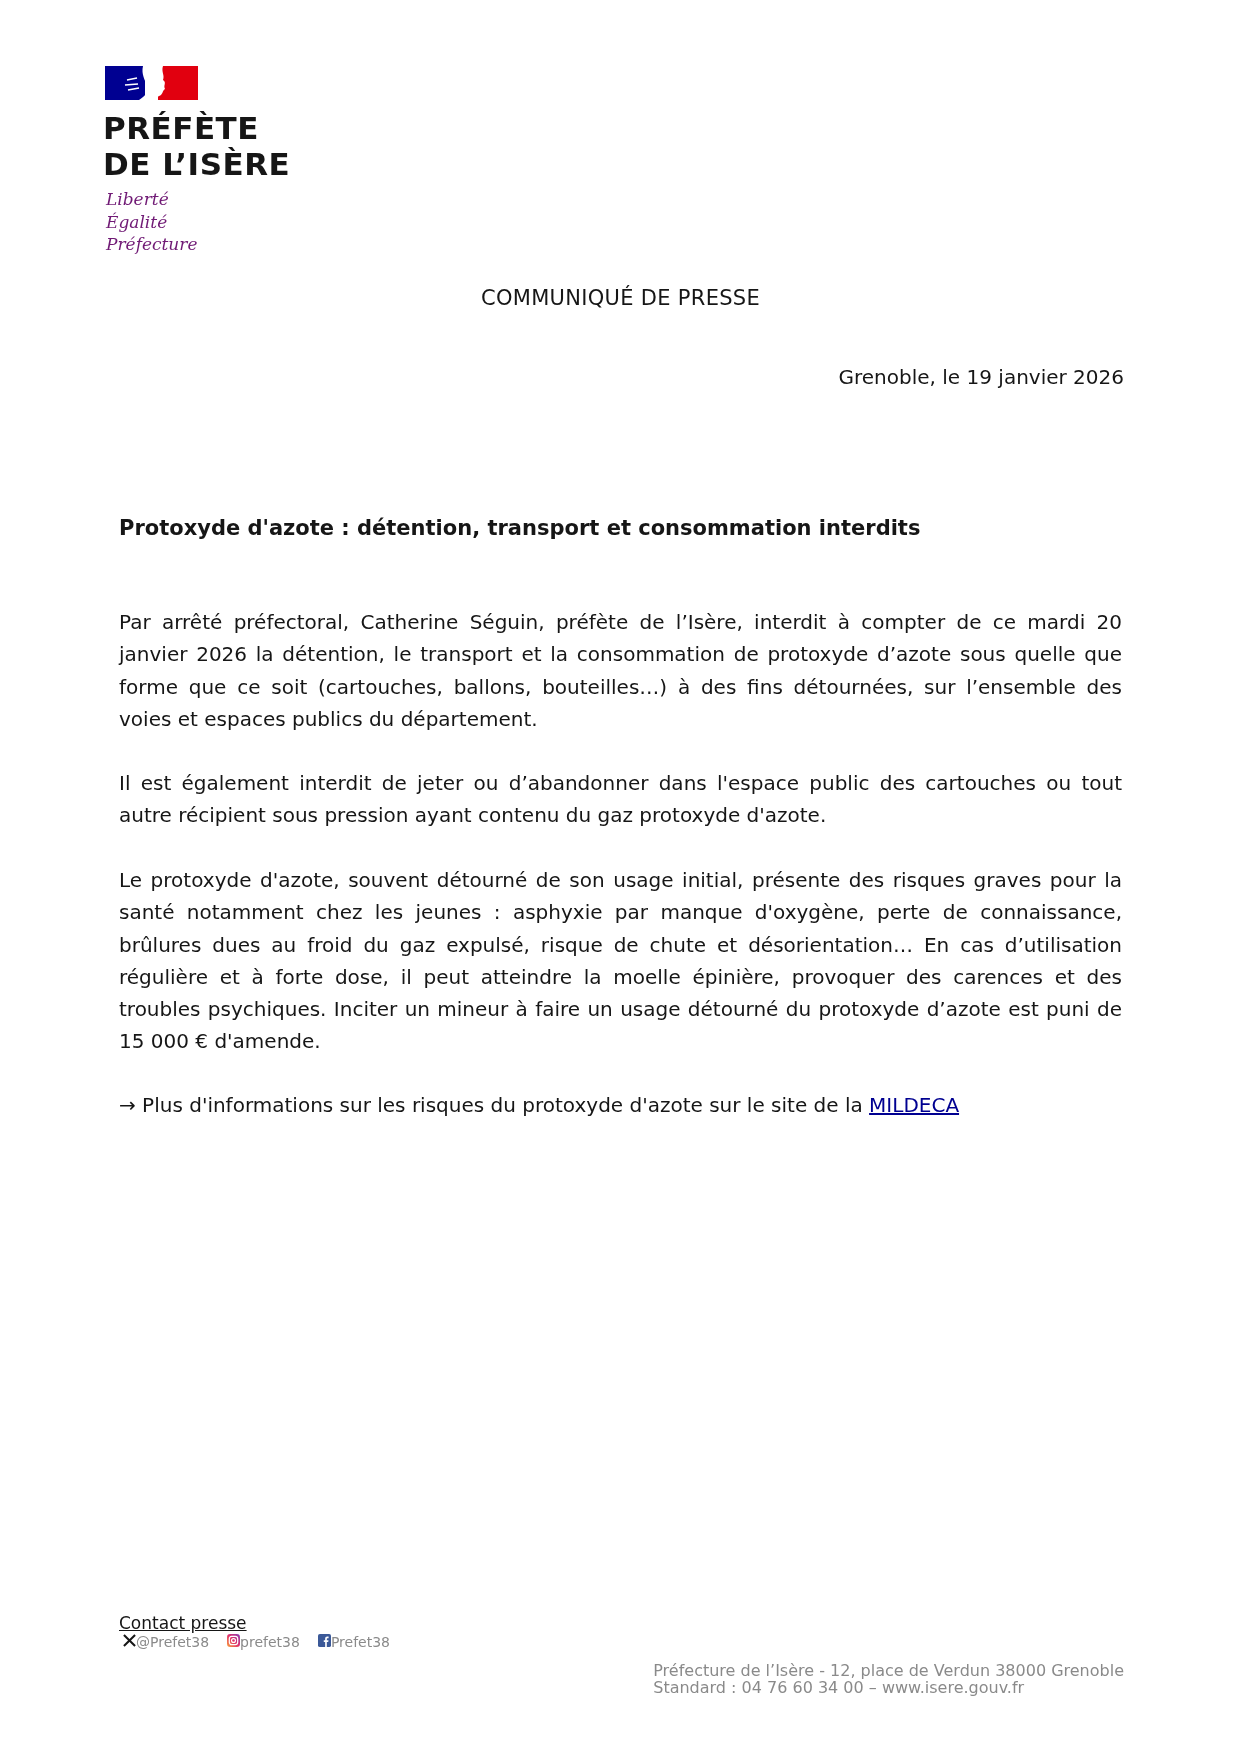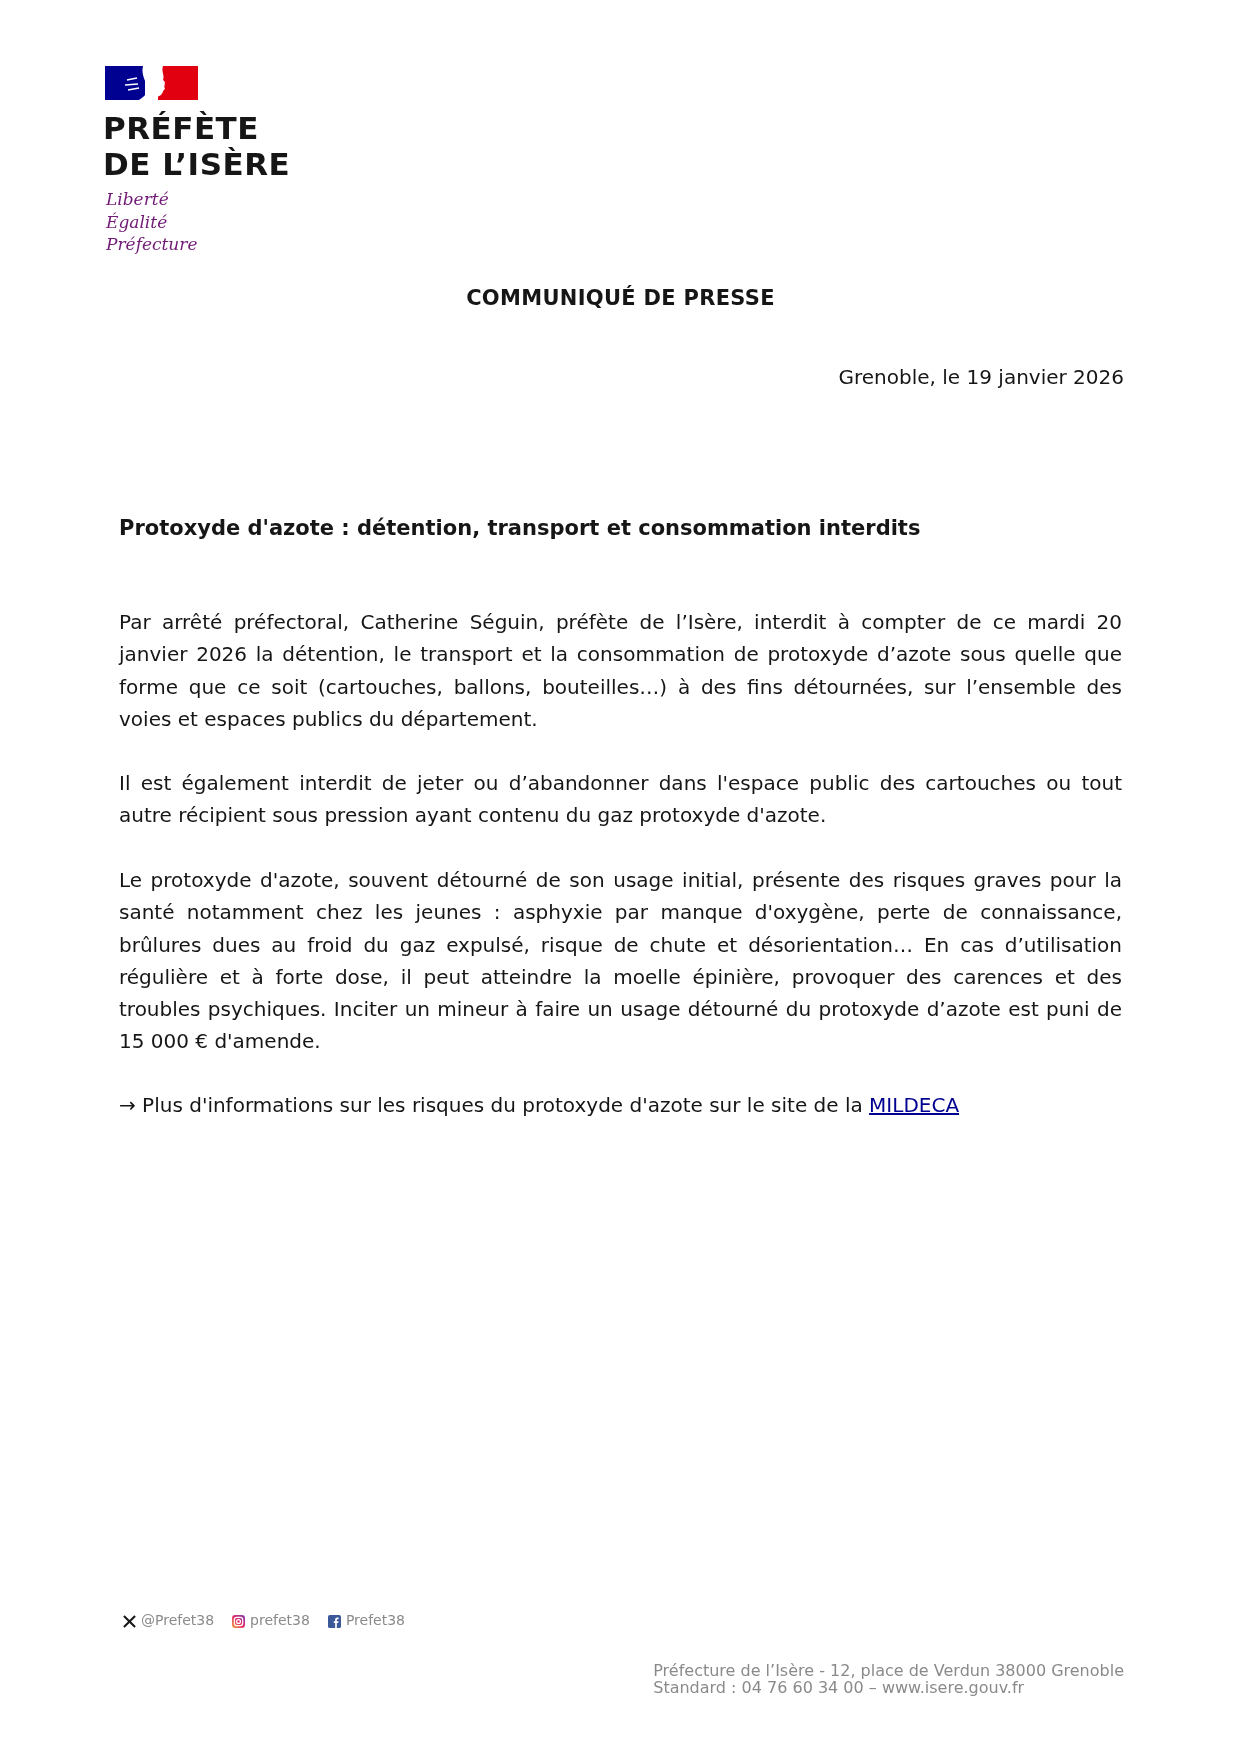--- a/index.html
+++ b/index.html
@@ -17,21 +17,21 @@
     color: #161616; margin: 0;
   }
   .motto {
     left: 106px; top: 188px; font-family: "DejaVu Serif", serif; font-style: italic;
     font-size: 17px; line-height: 22.5px; color: #701a75;
   }
   .motto div { white-space: nowrap; }
 
   .doc-type {
     left: 0; width: 1241px; top: 286px; text-align: center;
-    font-weight: bold; font-size: 21px; letter-spacing: 0.3px;
+    font-weight: normal; font-size: 21px; letter-spacing: 0.3px;
   }
   .date {
     right: 117px; top: 365px; font-size: 20px; text-align: right; white-space: nowrap;
   }
   .headline {
     left: 119px; top: 516px; font-weight: bold; font-size: 21px; white-space: nowrap; margin: 0;
   }
 
   .body-text {
     left: 119px; width: 1003px; font-size: 20px; line-height: 32.3px;
@@ -41,21 +41,21 @@
   .p2 { top: 767px; }
   .p3 { top: 864px; }
   .p4 { top: 1089px; text-align: left; white-space: nowrap; }
   .link { color: #000091; text-decoration: underline; }
 
   
   .footer-left { left: 119px; top: 1612px; font-size: 17px; line-height: 22px; }
   .footer-left .contact { text-decoration: underline; color: #161616; }
   .footer-left .email { color: #000091; text-decoration: underline; }
   .socials { display: flex; align-items: center; gap: 18px; font-size: 14px; color: #8a8a8a; line-height: 16px; margin-top: 0px; padding-left: 4px; }
-  .social { display: flex; align-items: flex-end; gap: 5px; }
+  .social { display: flex; align-items: flex-start; }
   .ico { display: inline-block; width: 13px; height: 13px; }
 
   .footer-right {
     right: 117px; top: 1662px; text-align: left; font-size: 16px; line-height: 17px; color: #8a8a8a;
   }
 </style>
 </head>
 <body>
 
 <div class="abs flag">
@@ -80,20 +80,21 @@
 <div class="abs date">Grenoble, le 19 janvier 2026</div>
 
 <h2 class="abs headline">Protoxyde d'azote : détention, transport et consommation interdits</h2>
 
 <p class="abs body-text p1">Par arrêté préfectoral, Catherine Séguin, préfète de l’Isère, interdit à compter de ce mardi 20 janvier 2026 la détention, le transport et la consommation de protoxyde d’azote sous quelle que forme que ce soit (cartouches, ballons, bouteilles…) à des fins détournées, sur l’ensemble des voies et espaces publics du département.</p>
 <p class="abs body-text p2">Il est également interdit de jeter ou d’abandonner dans l'espace public des cartouches ou tout autre récipient sous pression ayant contenu du gaz protoxyde d'azote.</p>
 <p class="abs body-text p3">Le protoxyde d'azote, souvent détourné de son usage initial, présente des risques graves pour la santé notamment chez les jeunes : asphyxie par manque d'oxygène, perte de connaissance, brûlures dues au froid du gaz expulsé, risque de chute et désorientation… En cas d’utilisation régulière et à forte dose, il peut atteindre la moelle épinière, provoquer des carences et des troubles psychiques. Inciter un mineur à faire un usage détourné du protoxyde d’azote est puni de 15 000 € d'amende.</p>
 <p class="abs body-text p4"><span>→ Plus d'informations sur les risques du protoxyde d'azote sur le site de la </span><a class="link">MILDECA</a></p>
 
 <div class="abs footer-left">
+  <div class="contact">Contact presse</div>
   <div class="socials">
     <span class="social">
       <svg class="ico" viewBox="0 0 14 14">
           <path d="M1 1 L13 13 M13 1 L1 13" stroke="#161616" stroke-width="2.2"></path>
         </svg>
       <span>@Prefet38</span>
     </span>
     <span class="social">
       <svg class="ico" viewBox="0 0 14 14">
           <defs>

